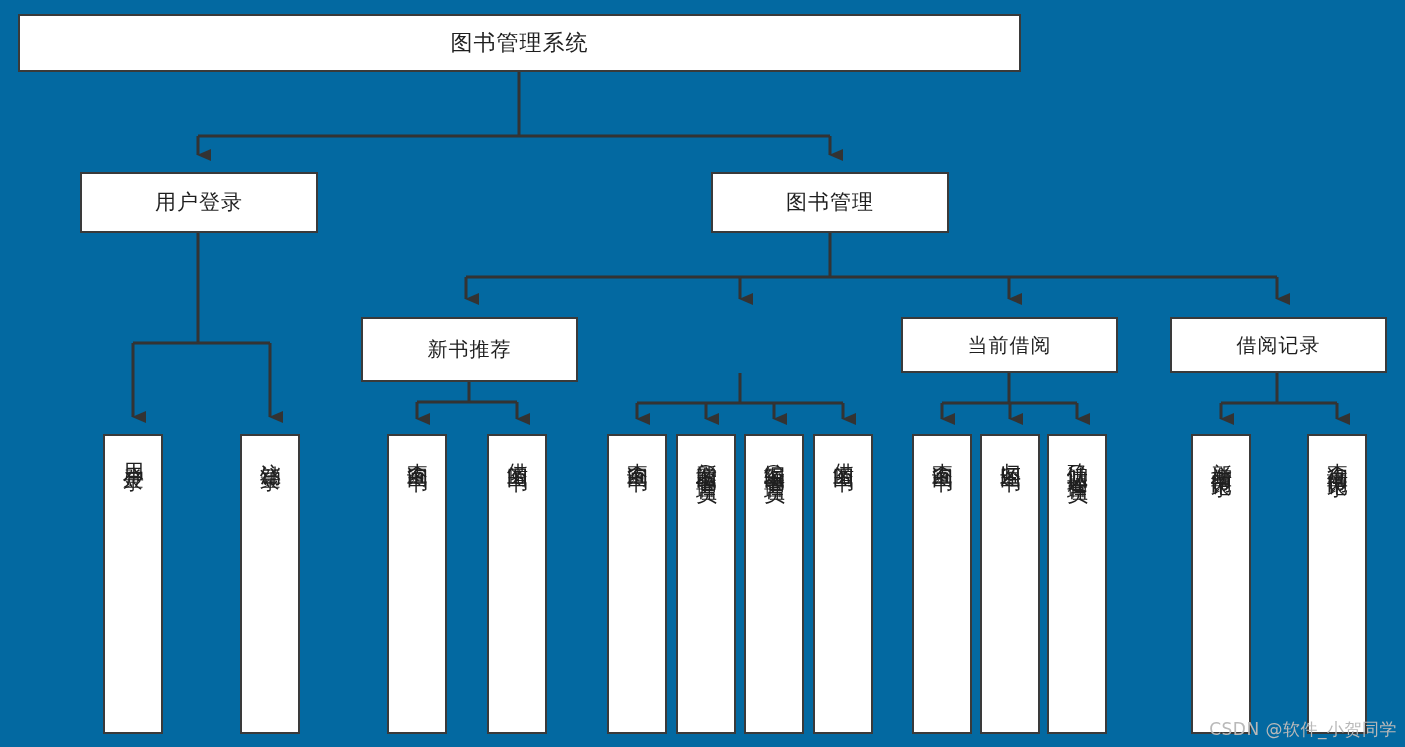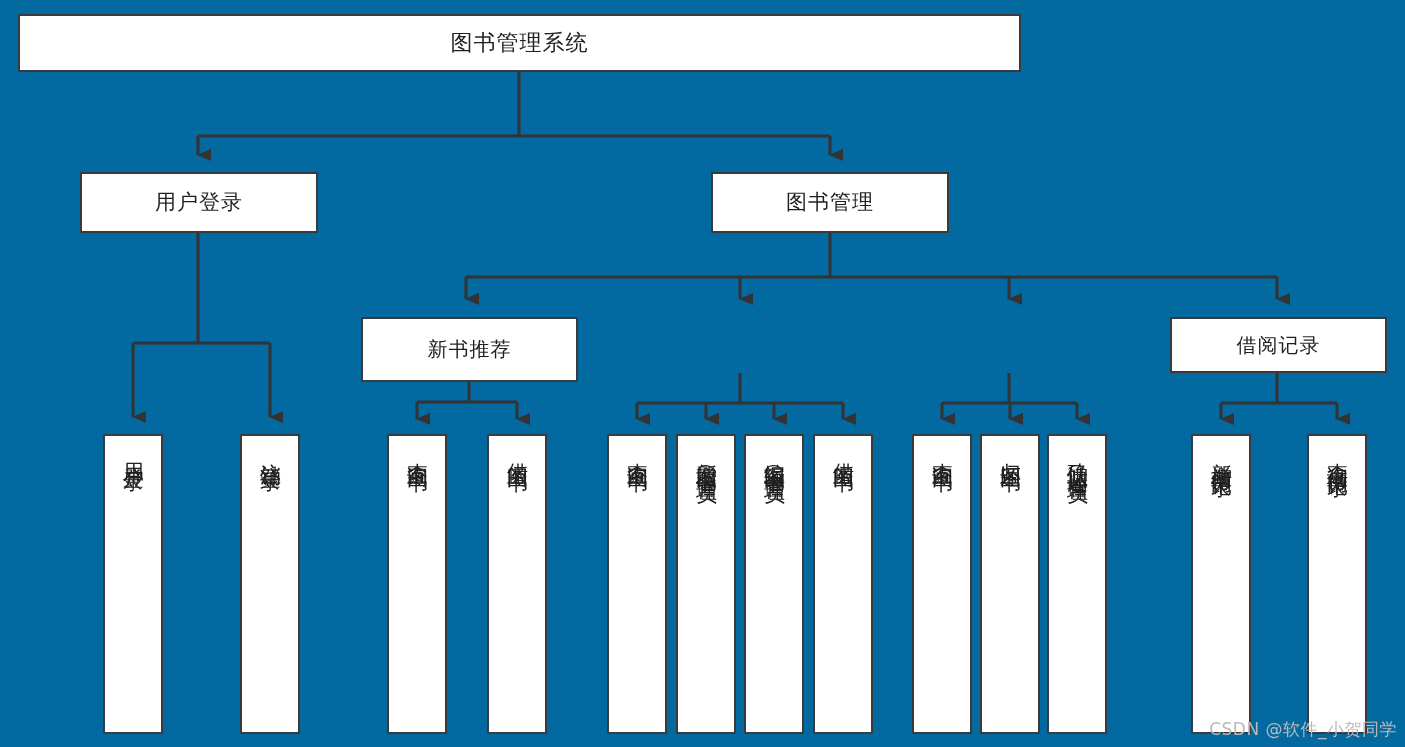--- a/index.html
+++ b/index.html
@@ -134,20 +134,23 @@
   <div class="node level2" style="left:80px; top:172px; width:238px; height:61px;">
     <span class="lbl">用户登录</span>
   </div>
   <div class="node level2" style="left:711px; top:172px; width:238px; height:61px;">
     <span class="lbl">图书管理</span>
   </div>
 
   <div class="node level3" style="left:361px; top:317px; width:217px; height:65px;">
     <span class="lbl">新书推荐</span>
   </div>
+  <div class="node level3" style="left:901px; top:317px; width:217px; height:56px;">
+    <span class="lbl">当前借阅</span>
+  </div>
   <div class="node level3" style="left:1170px; top:317px; width:217px; height:56px;">
     <span class="lbl">借阅记录</span>
   </div>
 
   <div class="node leaf" style="left:103px; top:434px; width:60px; height:300px;">
     <span class="lbl">用户登录</span>
   </div>
   <div class="node leaf" style="left:240px; top:434px; width:60px; height:300px;">
     <span class="lbl">注销登录</span>
   </div>

